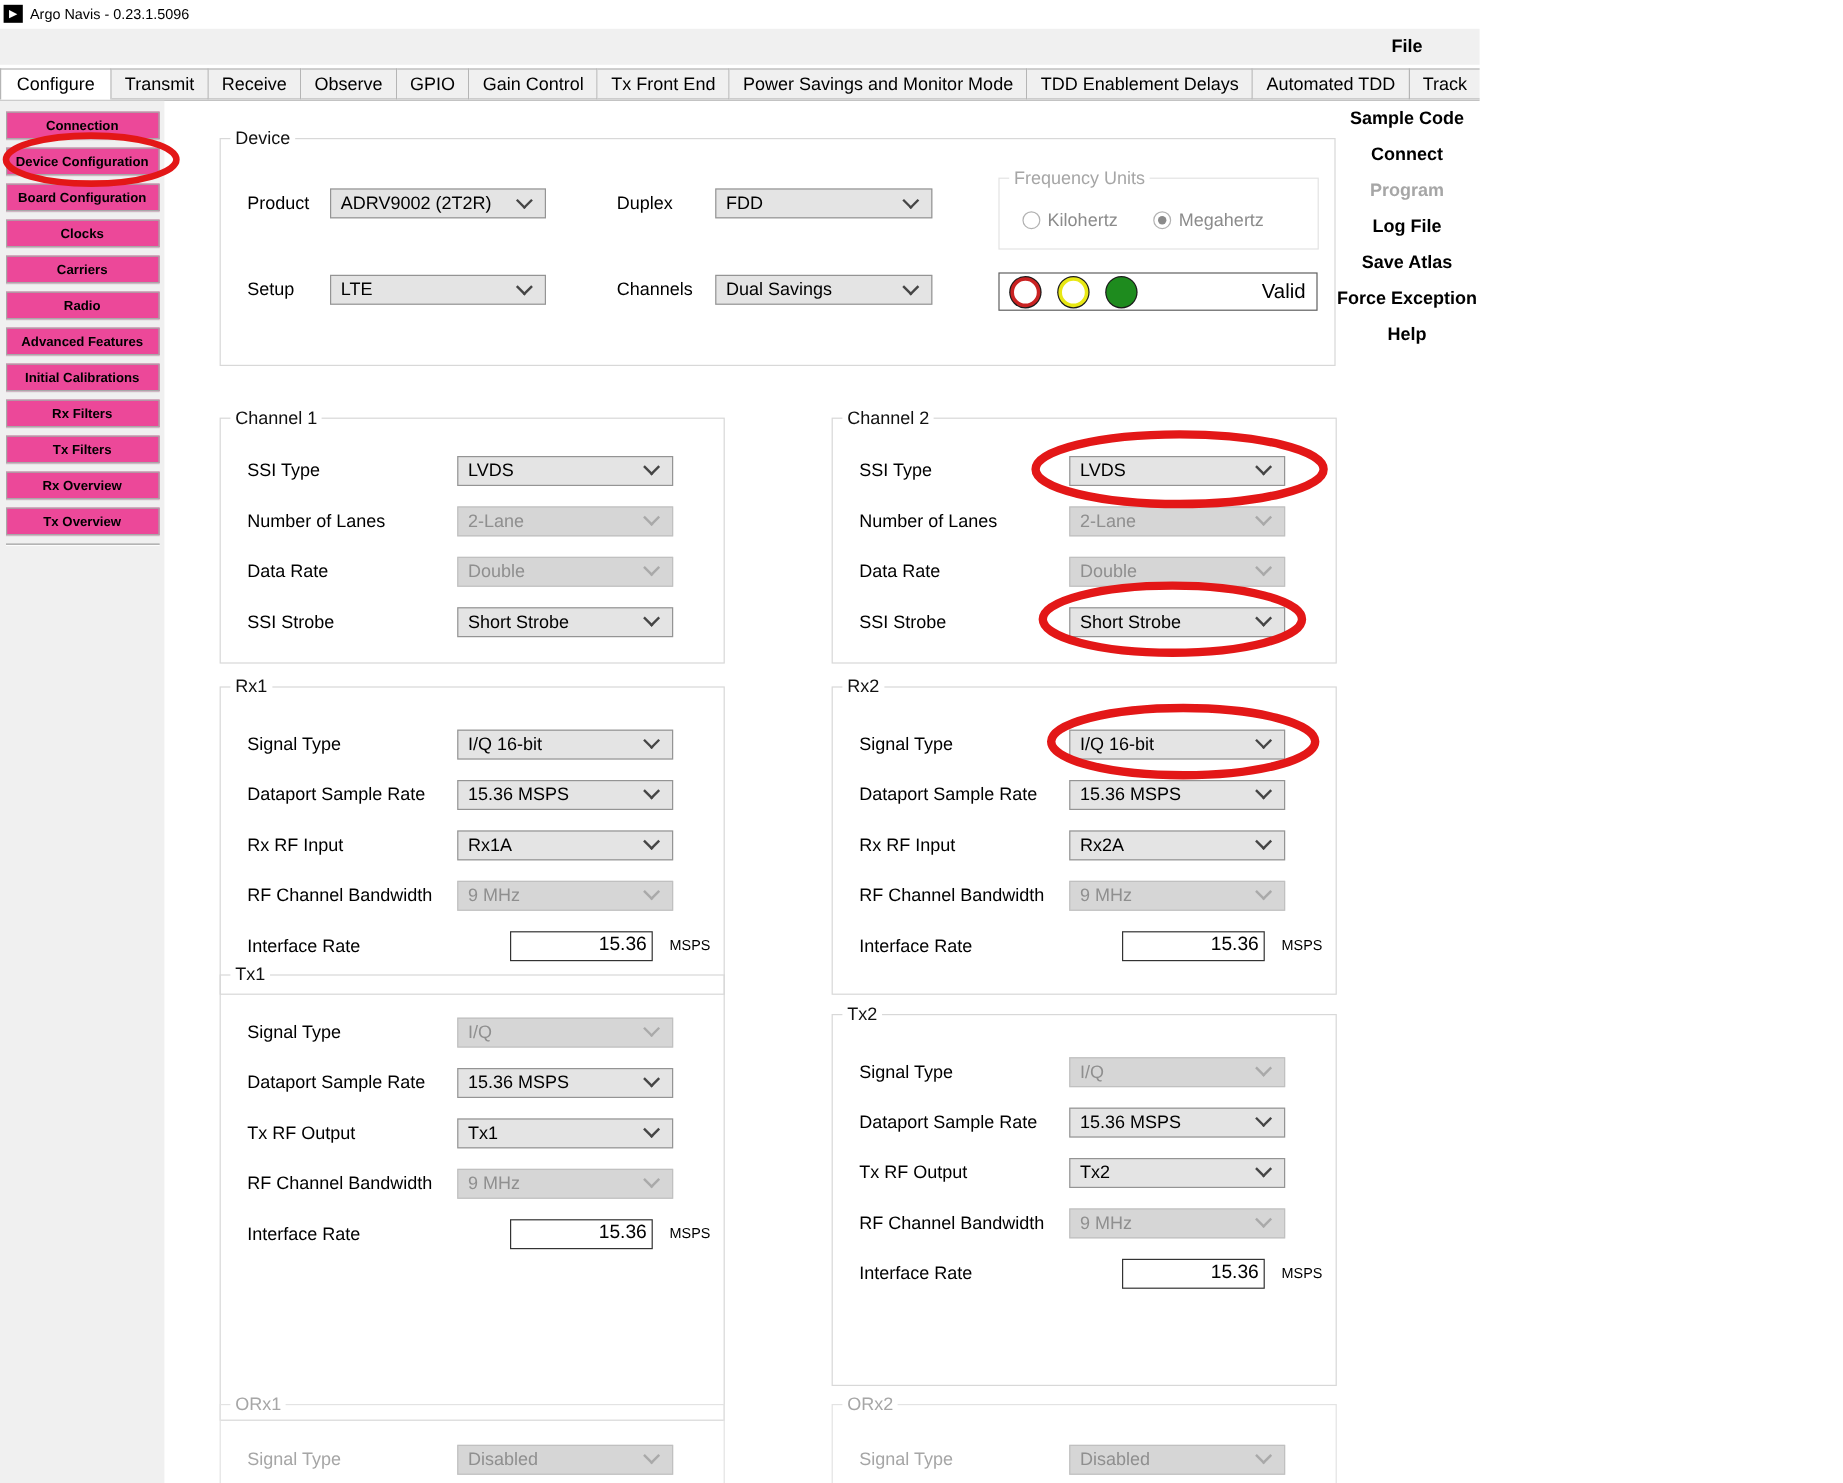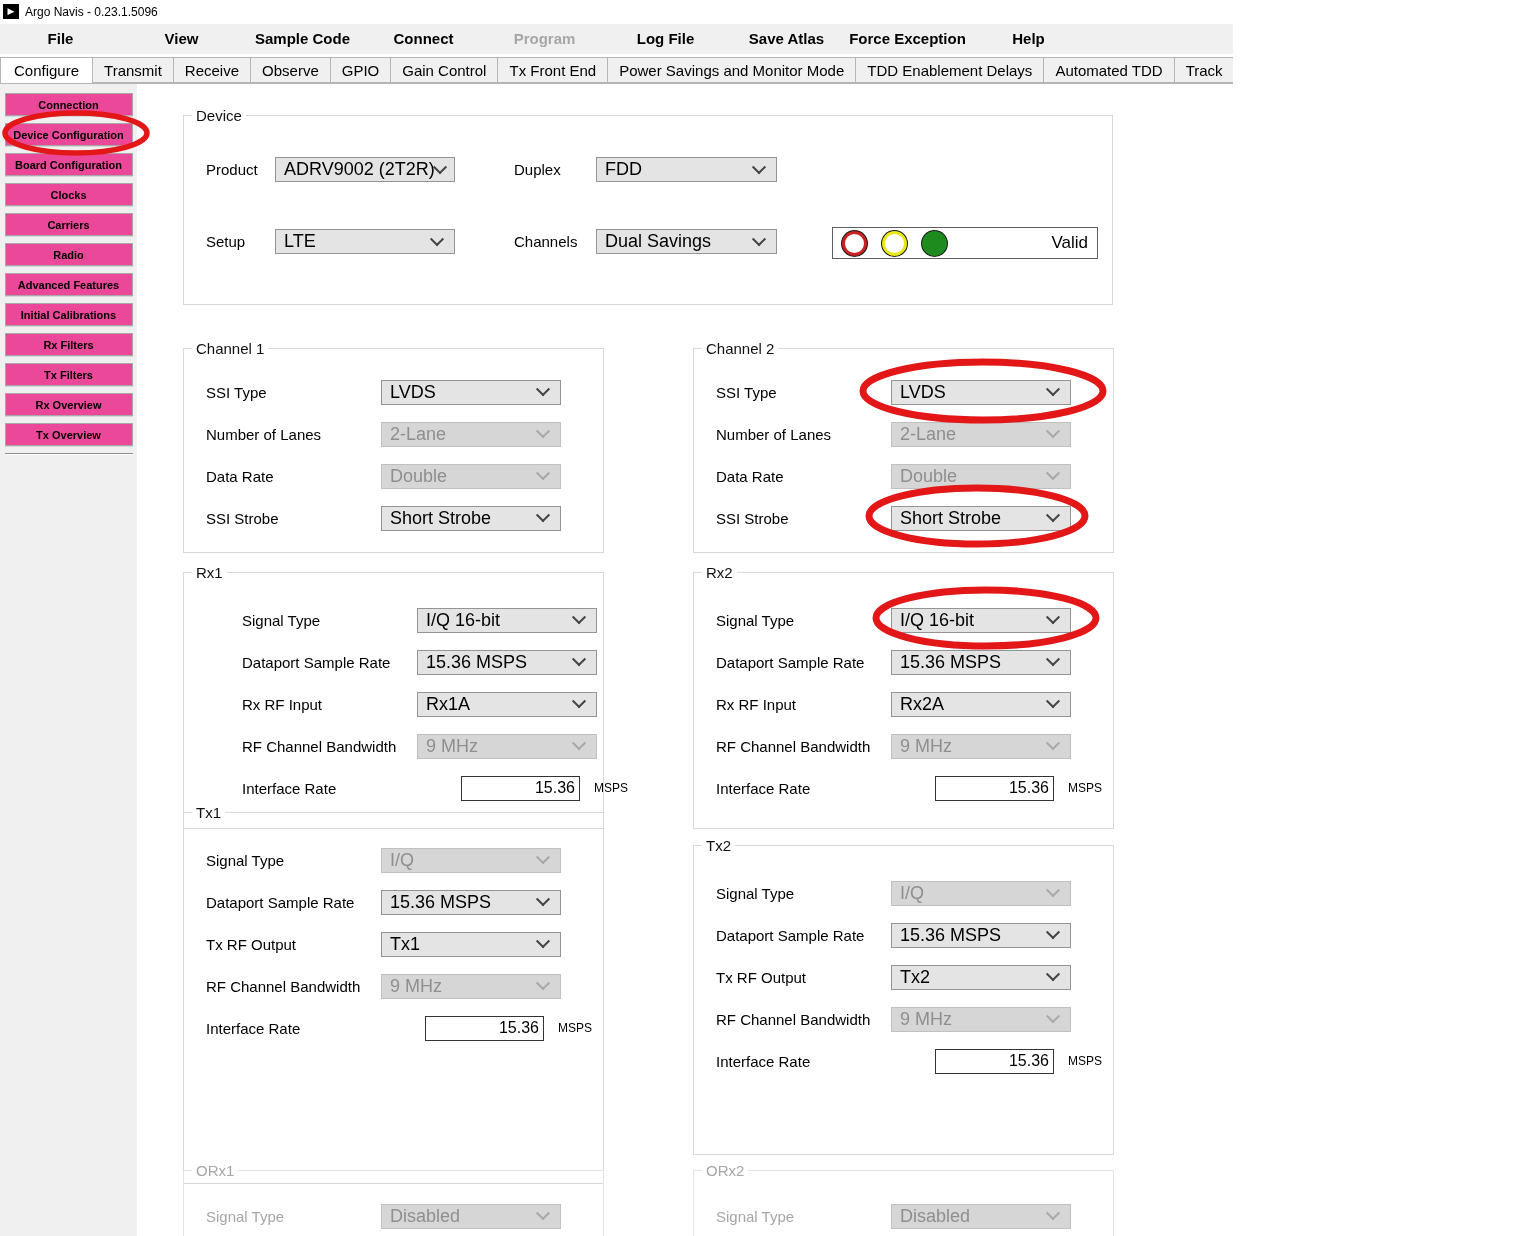--- a/index.html
+++ b/index.html
@@ -8,21 +8,21 @@
 
   
   .titlebar{position:absolute;left:0;top:0;width:1536px;height:23px;background:#fff;
             display:flex;align-items:center;}
   .appicon{width:16px;height:15px;background:#000;margin-left:3px;display:flex;align-items:center;
            justify-content:center;color:#fff;font-size:9px;line-height:1;}
   .apptitle{margin-left:6px;font-size:12px;color:#000;}
 
   
   .menubar{position:absolute;left:0;top:24px;width:1233px;height:30px;background:#f0f0f0;
-           display:flex;align-items:flex-end;}
+           display:flex;align-items:flex-end;flex-direction:column;}
   .mitem{width:121px;text-align:center;line-height:30px;font-size:15px;font-weight:bold;color:#000;cursor:default;}
   .mitem.dis{color:#a6a6a6;}
 
   
   .tabstrip{position:absolute;left:0;top:56px;width:1233px;height:27px;white-space:nowrap;
             overflow:hidden;border-bottom:1px solid #b5b5b5;}
   .tab{display:inline-block;box-sizing:border-box;height:26px;line-height:25px;padding:0 11px;
        margin-top:1px;background:#f0f0f0;border:1px solid #b5b5b5;border-left:none;
        font-size:15px;color:#000;cursor:default;}
   .tab:first-child{border-left:1px solid #b5b5b5;}
@@ -41,37 +41,37 @@
   
   .gbox{position:absolute;border:1px solid #d8d8d8;box-sizing:border-box;background:transparent;}
   .gcap{position:absolute;top:-9px;left:8px;background:#fff;padding:0 4px;font-size:15px;color:#111;
         line-height:17px;white-space:nowrap;}
   .gbox.dis{border-color:#e3e3e3;}
   .gbox.dis .gcap{color:#a6a6a6;}
   .gbox.dis .lbl,.gbox.dis .dlbl{color:#a6a6a6;}
 
   .grp0{left:183px;top:348px;width:421px;height:205px;}
   .grp1{left:693px;top:348px;width:421px;height:205px;}
-  .grp2{left:183px;top:572px;width:421px;height:257px;padding-left:36px;}
+  .grp2{left:183px;top:572px;width:421px;height:257px;}
   .grp3{left:693px;top:572px;width:421px;height:257px;}
   .grp4{left:183px;top:812px;width:421px;height:372px;}
   .grp5{693:0;left:693px;top:845px;width:421px;height:310px;}
   .grp6{left:183px;top:1170px;width:421px;height:140px;}
   .grp7{left:693px;top:1170px;width:421px;height:140px;}
   .rows-ch{padding-top:22px;}
   .rows-rt{padding-top:26px;}
   .rows-orx{padding-top:24px;}
 
   .row{display:flex;align-items:center;height:42px;padding-left:22px;}
   .lbl{width:175px;flex:none;font-size:15px;color:#000;}
 
   
   .combo{box-sizing:border-box;width:180px;height:25px;flex:none;background:#e4e4e4;
          border:1px solid #949494;display:flex;align-items:center;justify-content:space-between;
-         padding-left:8px;font-size:18px;color:#000;cursor:default;overflow:hidden;white-space:nowrap;}
+         padding-left:8px;font-size:15px;color:#000;cursor:default;overflow:hidden;white-space:nowrap;}
   .combo .chev{width:8px;height:8px;border-right:2px solid #454545;border-bottom:2px solid #454545;
                transform:rotate(45deg) translate(-2px,-2px);margin-right:12px;flex:none;}
   .combo.dis{background:#d6d6d6;border-color:#c0c0c0;color:#8f8f8f;}
   .combo.dis .chev{border-color:#a9a9a9;}
 
   
   .tbox{box-sizing:border-box;width:119px;height:25px;flex:none;border:1px solid #333;background:#fff;
         font-family:"Liberation Sans",sans-serif;font-size:16px;color:#000;text-align:right;
         padding:0 4px 0 0;margin-left:44px;}
   .suffix{margin-left:14px;font-size:12px;color:#000;}
@@ -160,20 +160,33 @@
       <span>LTE</span>
       <span class="chev"></span>
     </div>
 
     <span class="dlbl" style="left:330px;top:113px;">Channels</span>
     <div class="combo dcombo" style="left:412px;top:113px;width:181px;">
       <span>Dual Savings</span>
       <span class="chev"></span>
     </div>
 
+    <div class="gbox dis fub">
+      <span class="gcap">Frequency Units</span>
+      <div class="radios">
+          <span class="ropt">
+            <span class="rdot"></span>
+            <span class="rlabel">Kilohertz</span>
+          </span>
+          <span class="ropt sel">
+            <span class="rdot"></span>
+            <span class="rlabel">Megahertz</span>
+          </span>
+        </div>
+    </div>
 
     <div class="validbox">
       <div class="lights">
           <span class="light" style="background: rgb(255, 255, 255); border: 3px solid rgb(201, 34, 34);"></span>
           <span class="light" style="background: rgb(255, 255, 255); border: 3px solid rgb(232, 232, 21);"></span>
           <span class="light" style="background: rgb(30, 139, 30);"></span>
         </div>
       <span class="validlbl">Valid</span>
     </div>
   </div>

